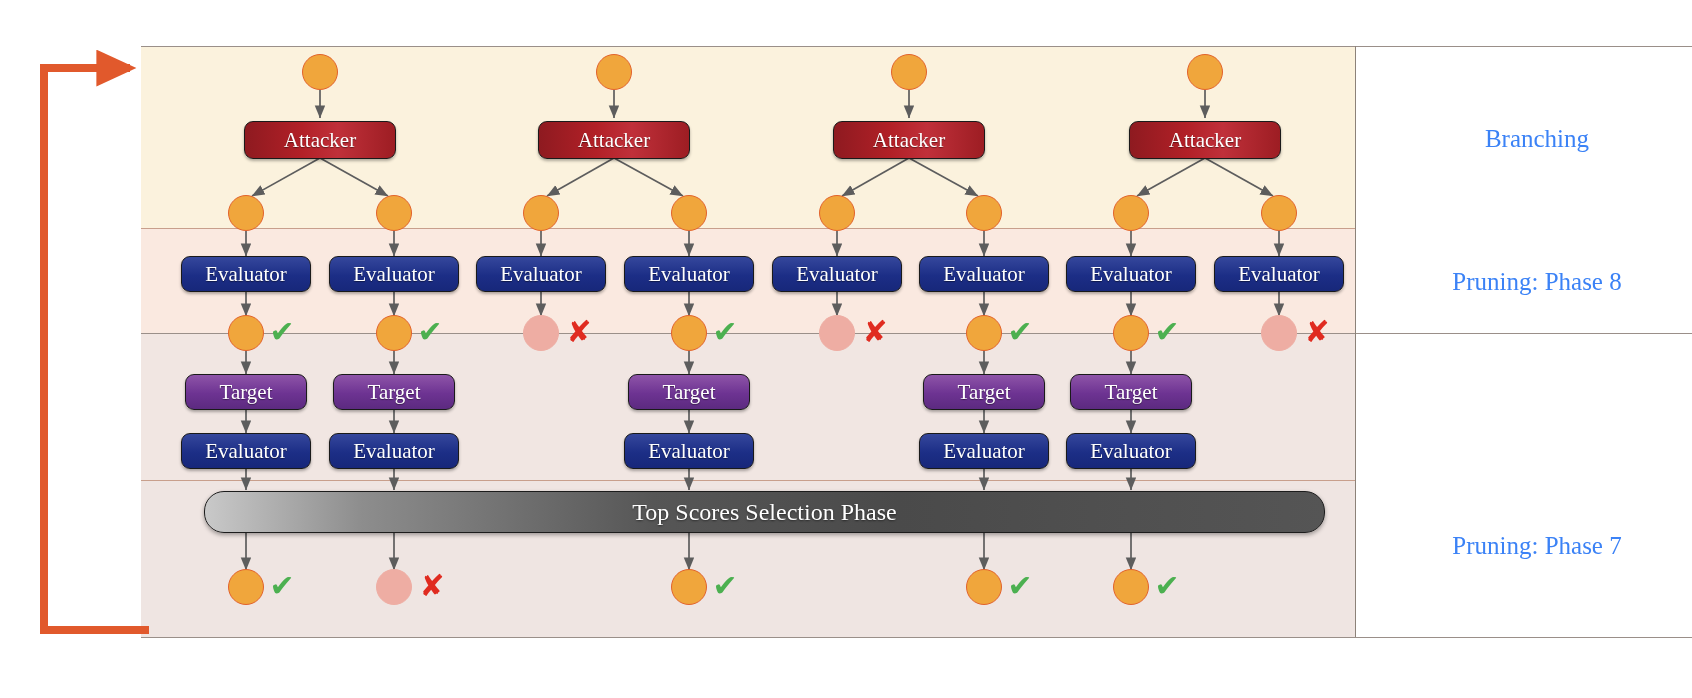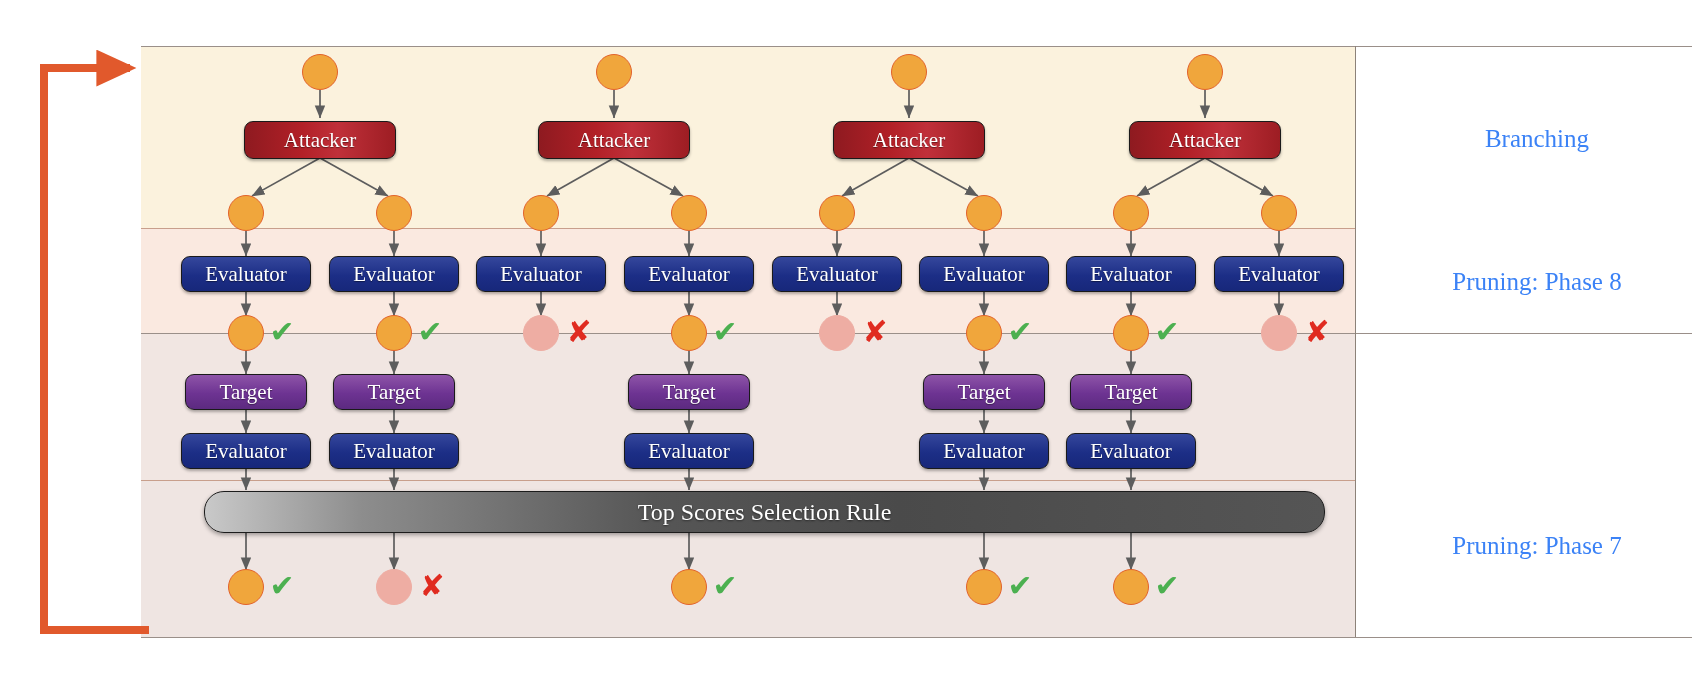--- a/index.html
+++ b/index.html
@@ -192,21 +192,21 @@
   <div class="node target" style="left:663px;top:392px">Target</div>
   <div class="node target" style="left:958px;top:392px">Target</div>
   <div class="node target" style="left:1105px;top:392px">Target</div>
 
   <div class="node evaluator" style="left:220px;top:451px">Evaluator</div>
   <div class="node evaluator" style="left:368px;top:451px">Evaluator</div>
   <div class="node evaluator" style="left:663px;top:451px">Evaluator</div>
   <div class="node evaluator" style="left:958px;top:451px">Evaluator</div>
   <div class="node evaluator" style="left:1105px;top:451px">Evaluator</div>
 
-  <div class="rulebar">Top Scores Selection Rule</div>
+  <div class="rulebar">Top Scores Selection Phase</div>
 
   <div class="circ on" style="left:220px;top:587px"></div>
   <div class="mark ok" style="left:256px;top:586px">✔</div>
   <div class="circ off" style="left:368px;top:587px"></div>
   <div class="mark no" style="left:406px;top:586px">✘</div>
   <div class="circ on" style="left:663px;top:587px"></div>
   <div class="mark ok" style="left:699px;top:586px">✔</div>
   <div class="circ on" style="left:958px;top:587px"></div>
   <div class="mark ok" style="left:994px;top:586px">✔</div>
   <div class="circ on" style="left:1105px;top:587px"></div>

